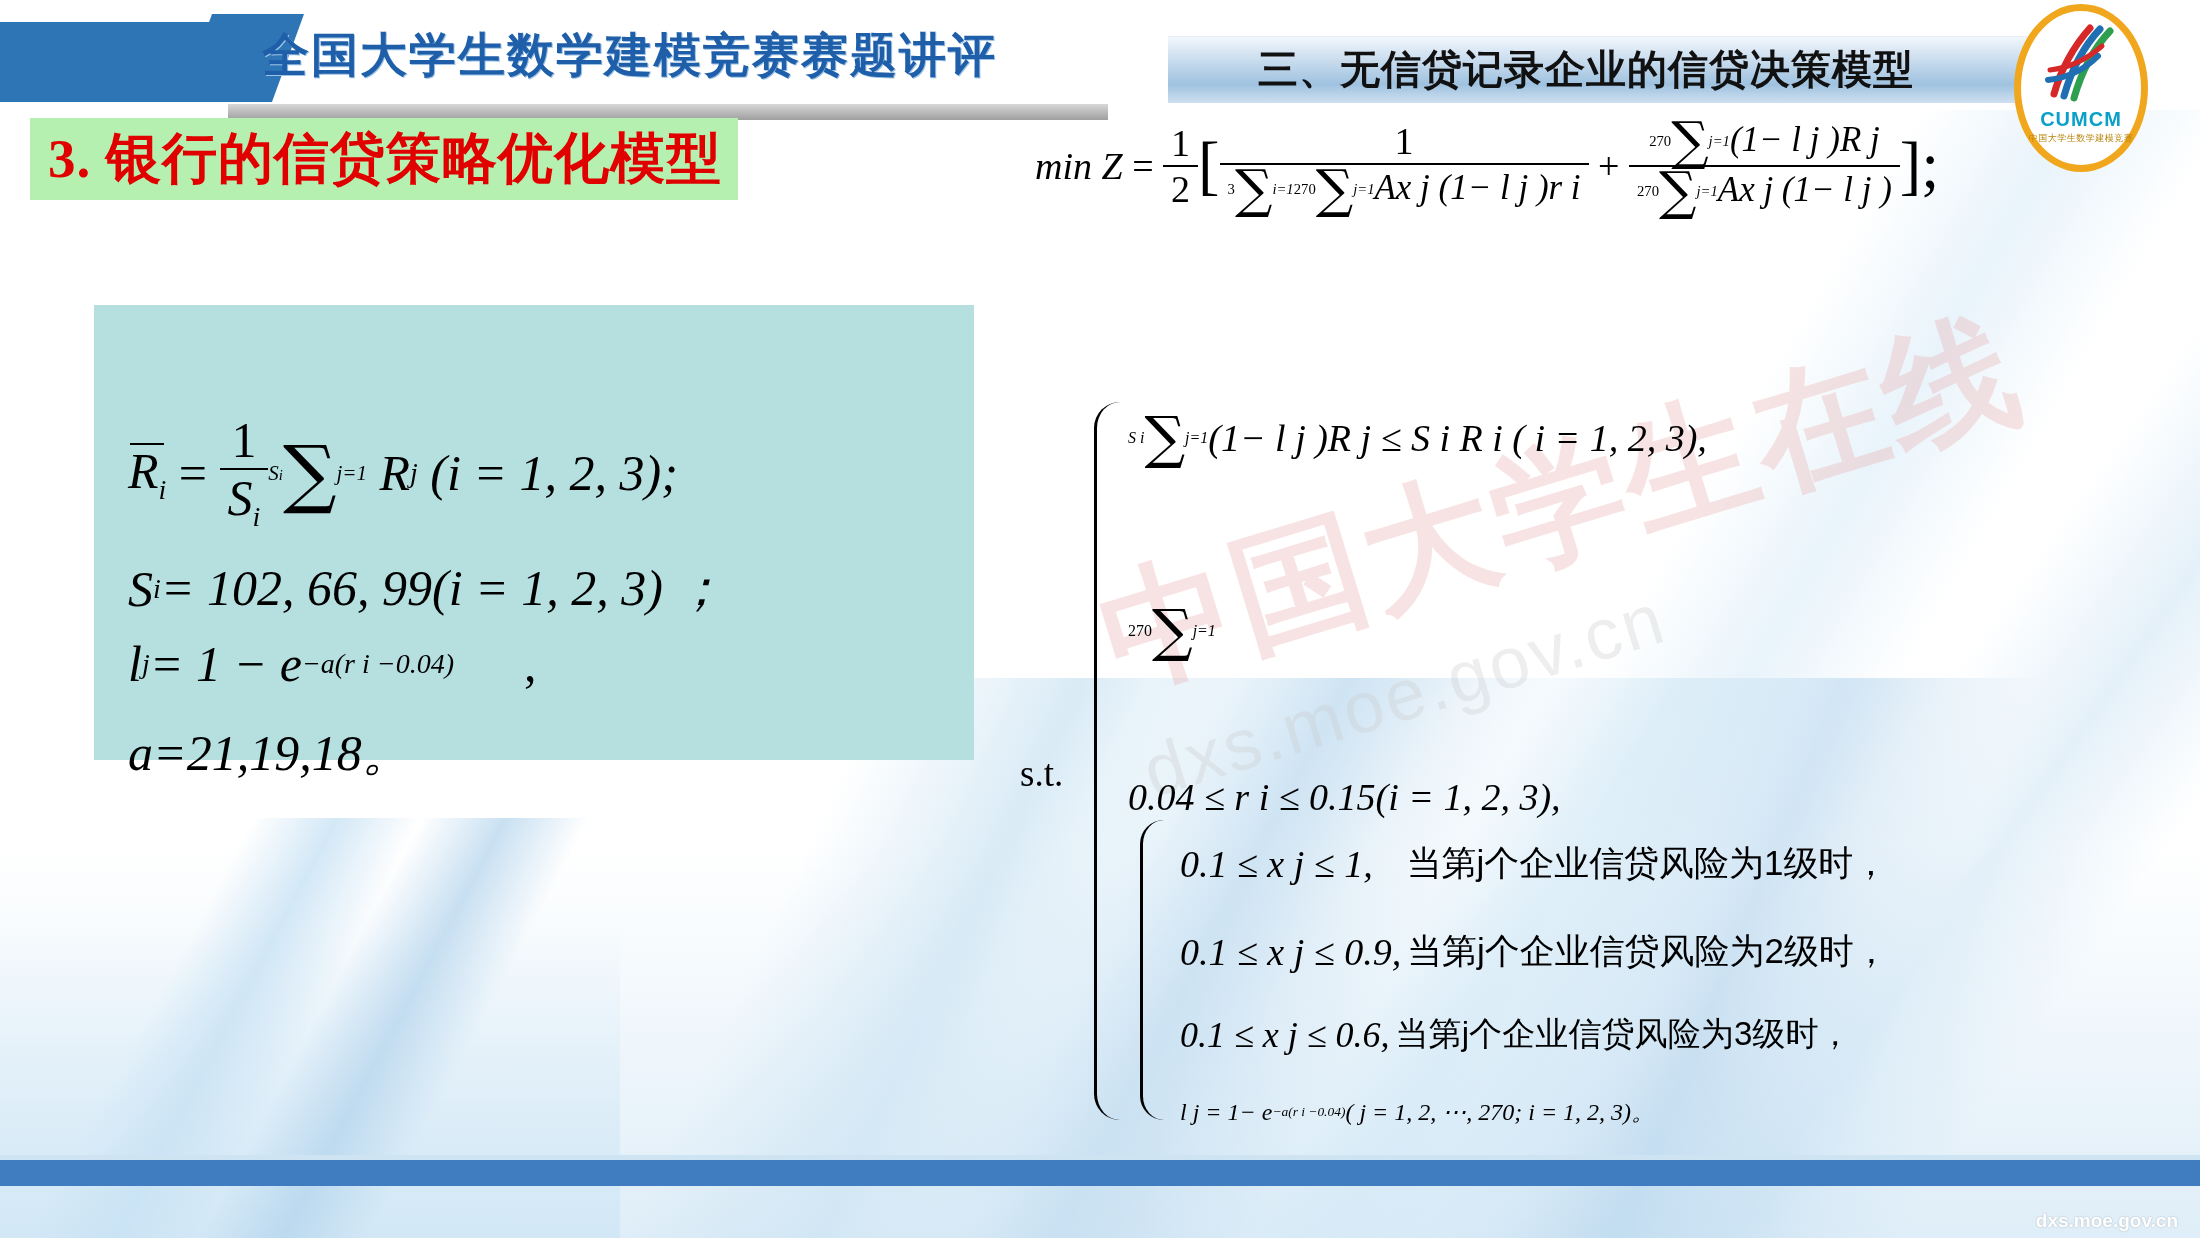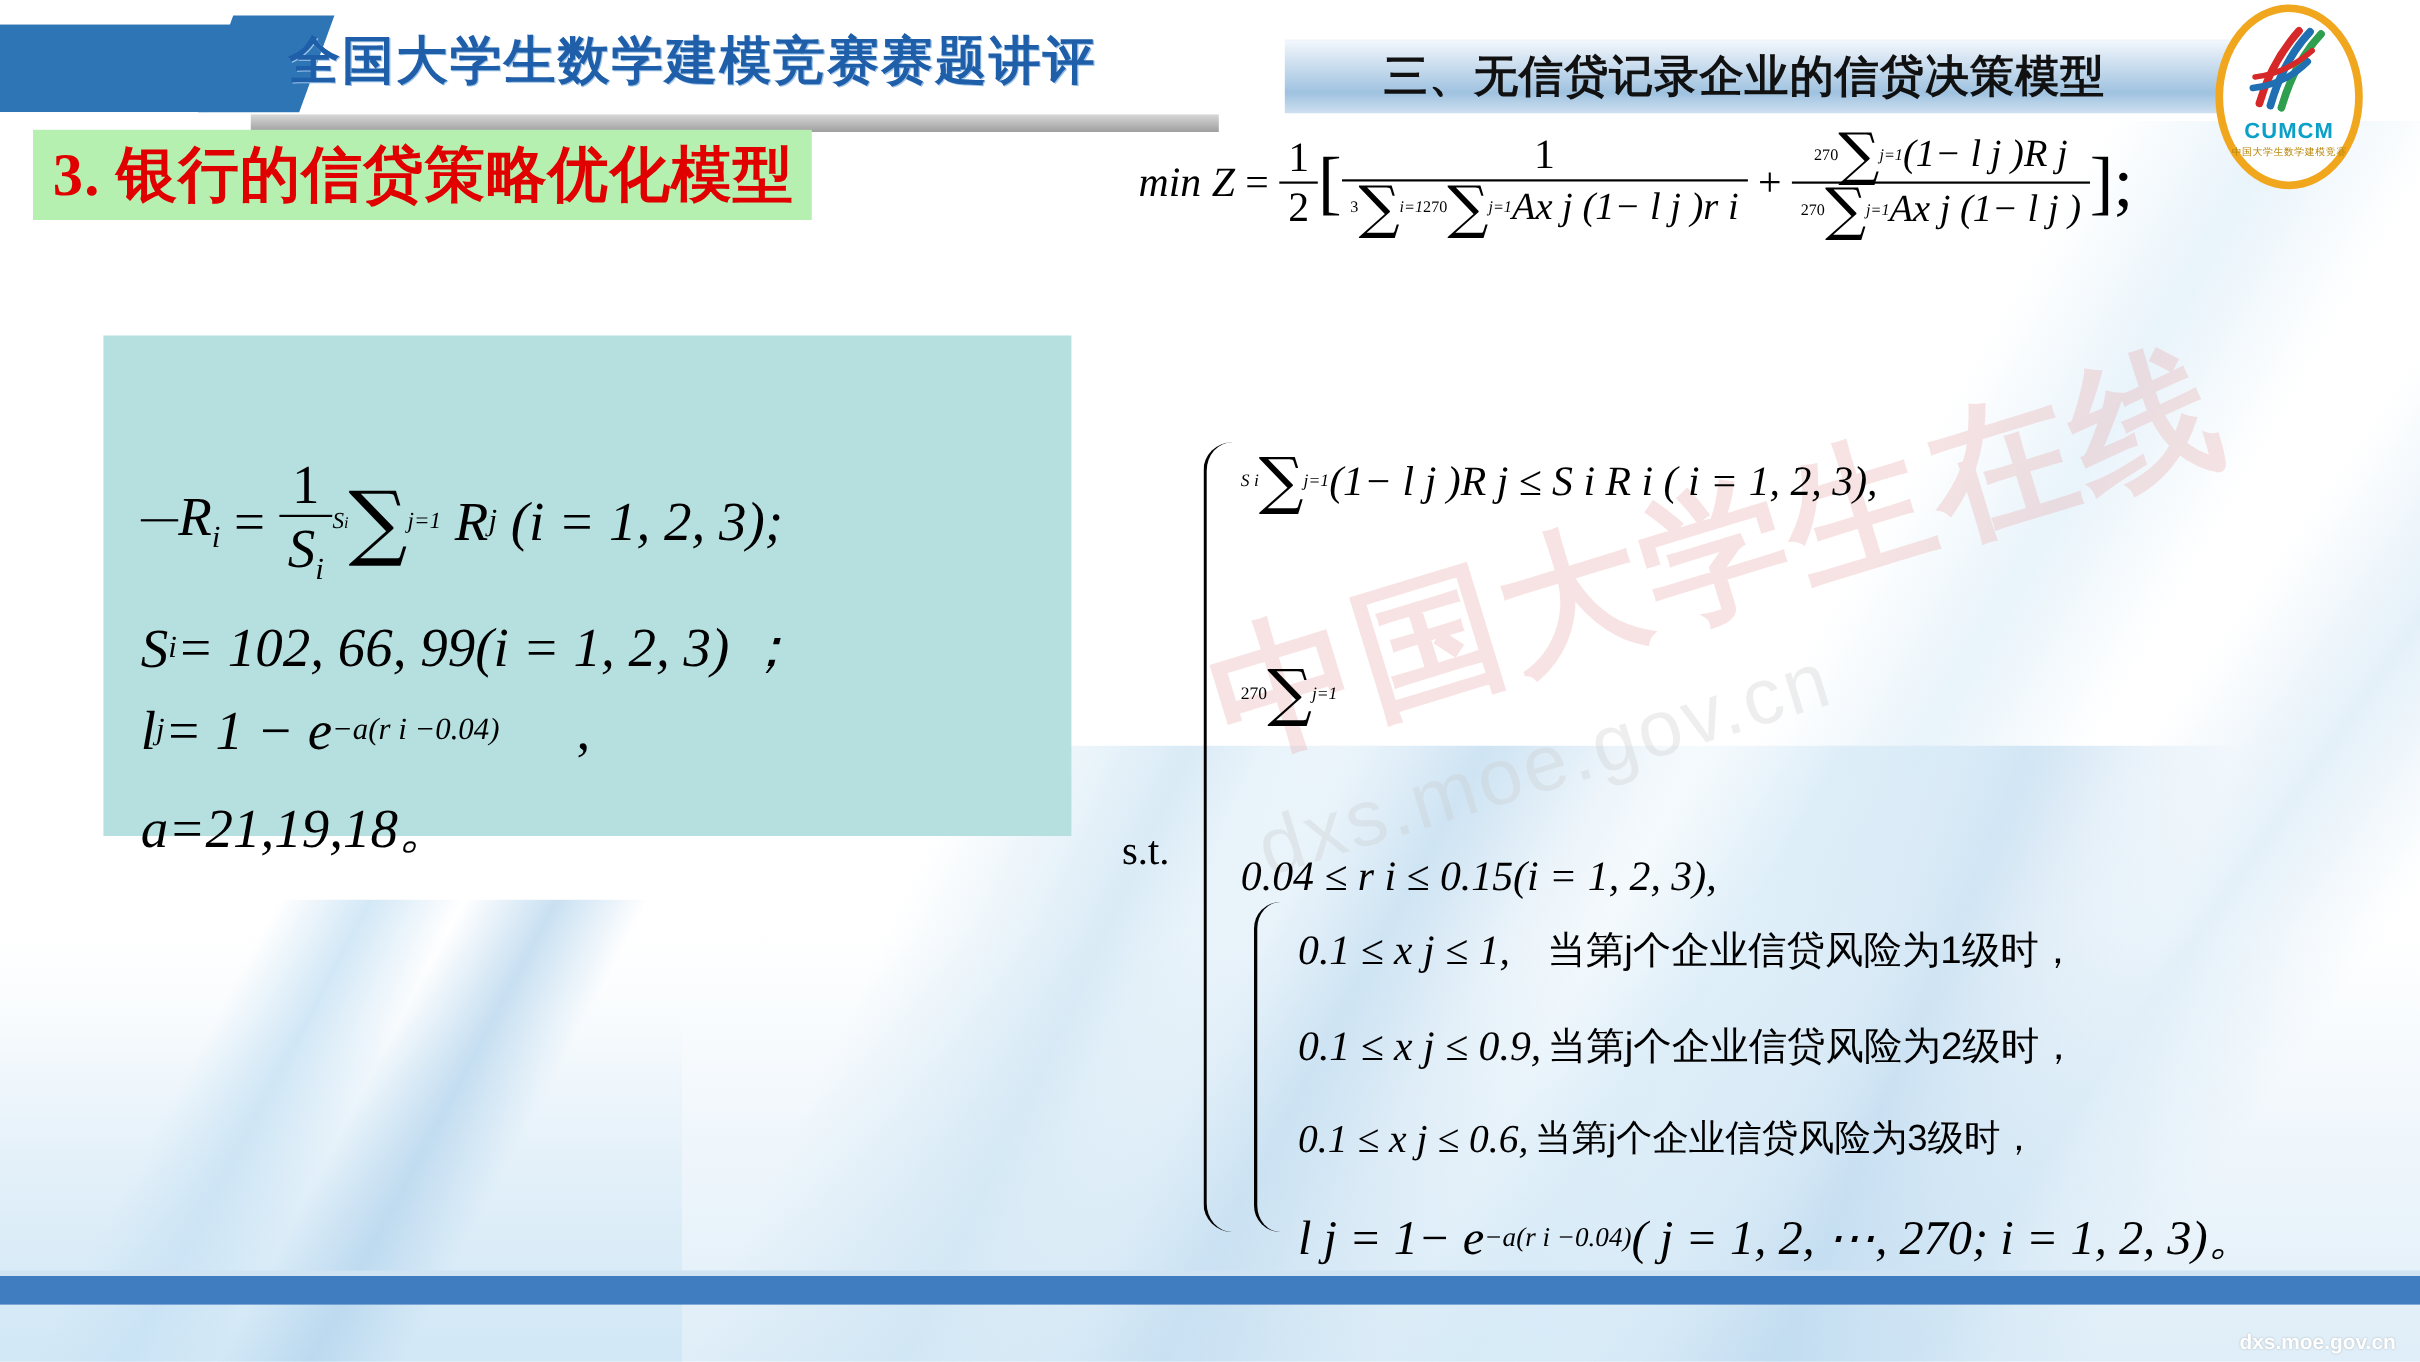--- a/index.html
+++ b/index.html
@@ -151,21 +151,21 @@
     border-left:3px solid #000;
     border-top-left-radius:24px;border-bottom-left-radius:24px;
   }
   .c-line{position:absolute;white-space:nowrap;}
   .c1{left:1128px;top:415px;}
   .c2{left:1128px;top:608px;}
   .c3{left:1128px;top:775px;}
   .c4{left:1180px;top:840px;}
   .c5{left:1180px;top:928px;}
   .c6{left:1180px;top:1012px;}
-  .c7{left:1180px;top:1096px;font-size:44px;}
+  .c7{left:1180px;top:1096px;font-size:24px;}
   .cn{font-family:"Liberation Sans","DejaVu Sans",sans-serif;font-size:.92em;}
 
   
   .watermark{
     position:absolute;left:1140px;top:400px;width:1000px;height:560px;
     pointer-events:none;opacity:.30;
     transform:rotate(-17deg);
   }
   .wm-text{
     font-family:"Liberation Sans","DejaVu Sans",sans-serif;
@@ -227,21 +227,21 @@
 
   <div class="green-banner">
     <div class="txt">3. 银行的信贷策略优化模型</div>
   </div>
 
   <div class="teal-box">
     <div class="teal-inner">
 
 
       <div class="tl-line2 mrow">
-        <span style="display:inline-flex;flex-direction:row;align-items:center;line-height:1;">
+        <span style="display:inline-flex;flex-direction:column;align-items:center;line-height:1;">
           <span class="ovl" style="width:34px;height:0;"></span>
           <span><span class="it">R</span><span class="sub">i</span></span>
         </span>
         <span>&nbsp;=&nbsp;</span>
         <span class="frac">
           <span class="num">1</span>
           <span class="den"><span class="it">S</span><span class="sub">i</span></span>
         </span>
         <span class="sum">
           <span class="lim"><span>S</span><span style="font-size:.7em;">i</span></span>

